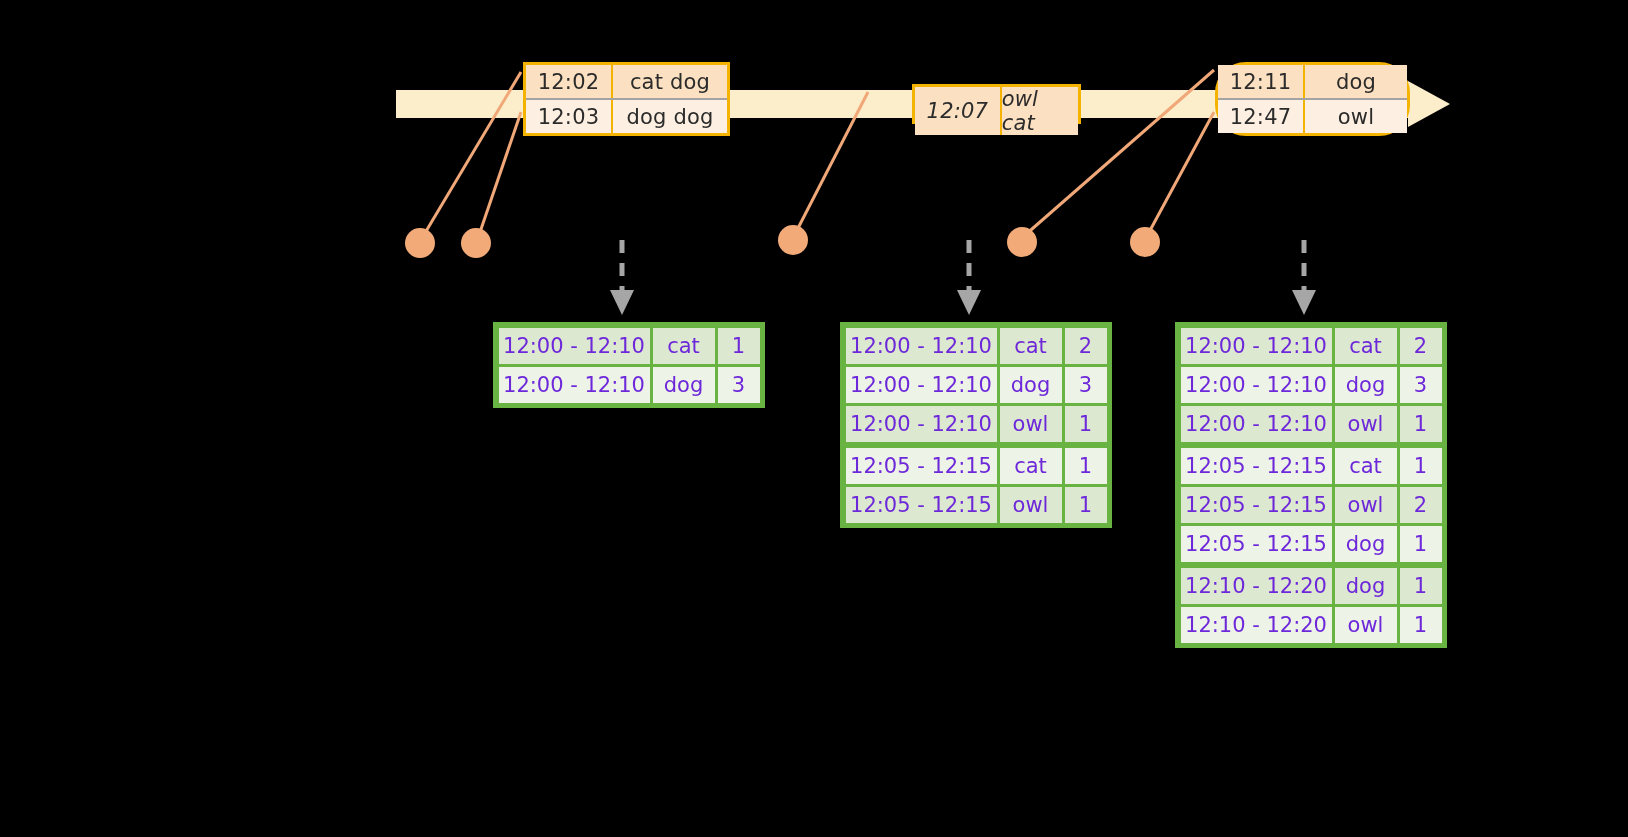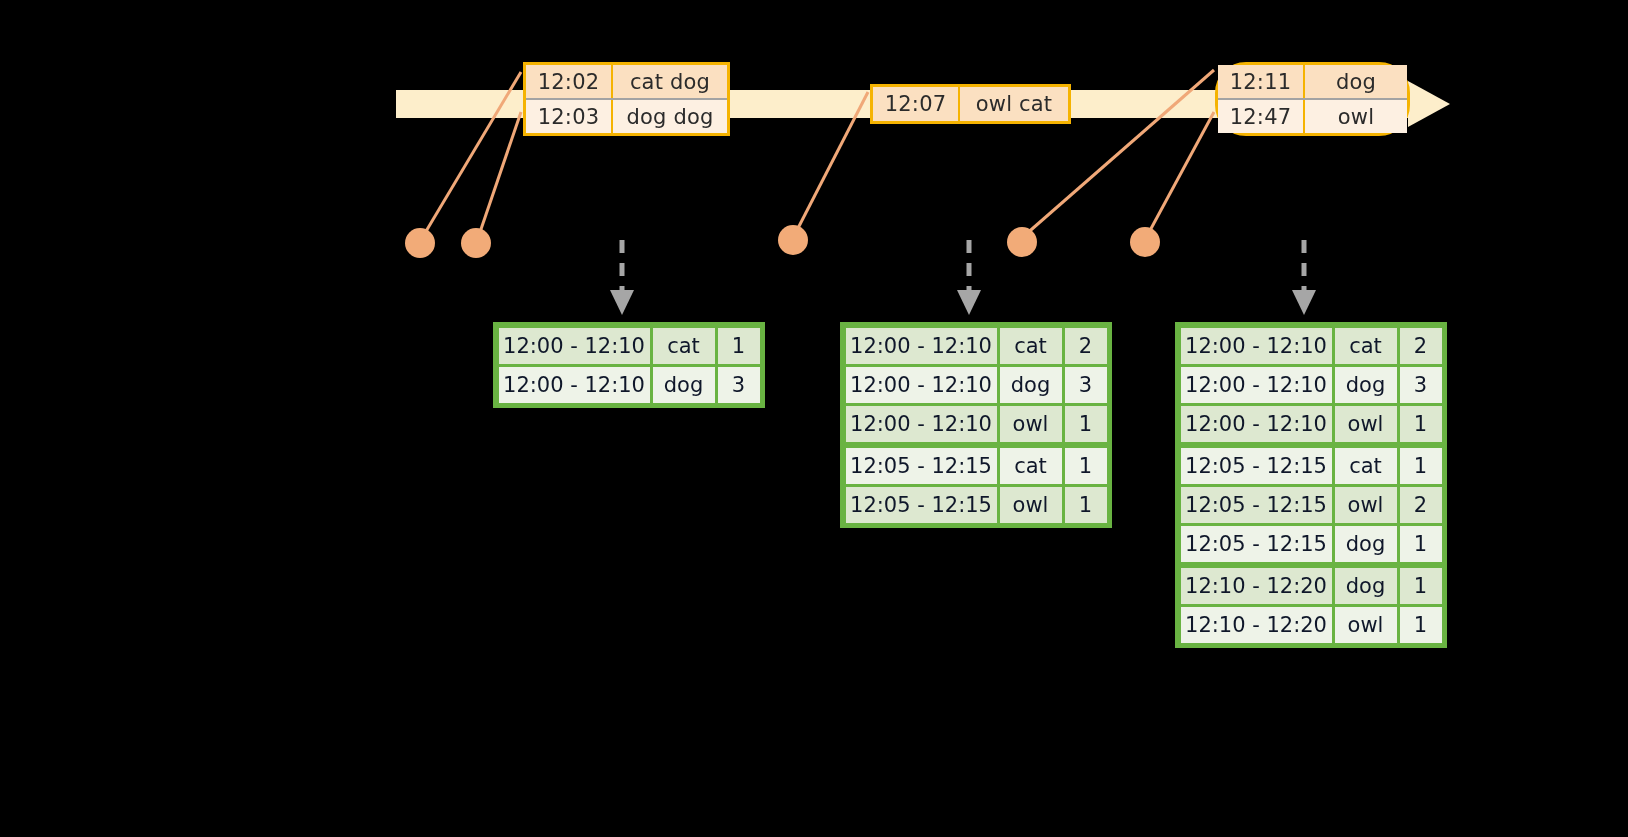--- a/index.html
+++ b/index.html
@@ -27,21 +27,21 @@
   .tone-b{background:#fdf0e2;}
 
   
   #connectors{position:absolute;left:0;top:0;width:1628px;height:837px;}
 
   
   .rtable{position:absolute;border:4px solid #69b342;box-sizing:border-box;
           background:#69b342;}
   .rrow{display:flex;height:39px;}
   .rcell{display:flex;align-items:center;justify-content:center;
-         font-size:21px;color:#0f172a;box-sizing:border-box;
+         font-size:21px;color:#6d28d9;box-sizing:border-box;
          margin:1.5px;}
   .c-range{width:151px;}
   .c-word{width:62px;}
   .c-count{width:42px;}
   .shade-a .rcell{background:#dde8d0;}
   .shade-b .rcell{background:#eef3e8;}
   .grp-sep{height:3px;background:#69b342;}
 </style>
 </head>
 <body>
@@ -82,21 +82,21 @@
     <div class="evt-row tone-a">
       <div class="evt-time">12:02</div>
       <div class="evt-words">cat dog</div>
     </div>
     <div class="evt-row tone-b">
       <div class="evt-time">12:03</div>
       <div class="evt-words">dog dog</div>
     </div>
   </div>
 
-  <div class="evt-box" id="evt-1" style="left:870px;top:84px;width:201px;height:40px;">
+  <div class="evt-box" id="evt-1" style="left:912px;top:84px;width:169px;height:40px;font-style:italic;">
     <div class="evt-row tone-a">
       <div class="evt-time">12:07</div>
       <div class="evt-words">owl cat</div>
     </div>
   </div>
 
   <div class="evt-box" id="evt-2" style="left:1215px;top:62px;width:195px;height:74px;border-radius:31px;">
     <div class="evt-row tone-a">
       <div class="evt-time">12:11</div>
       <div class="evt-words">dog</div>

